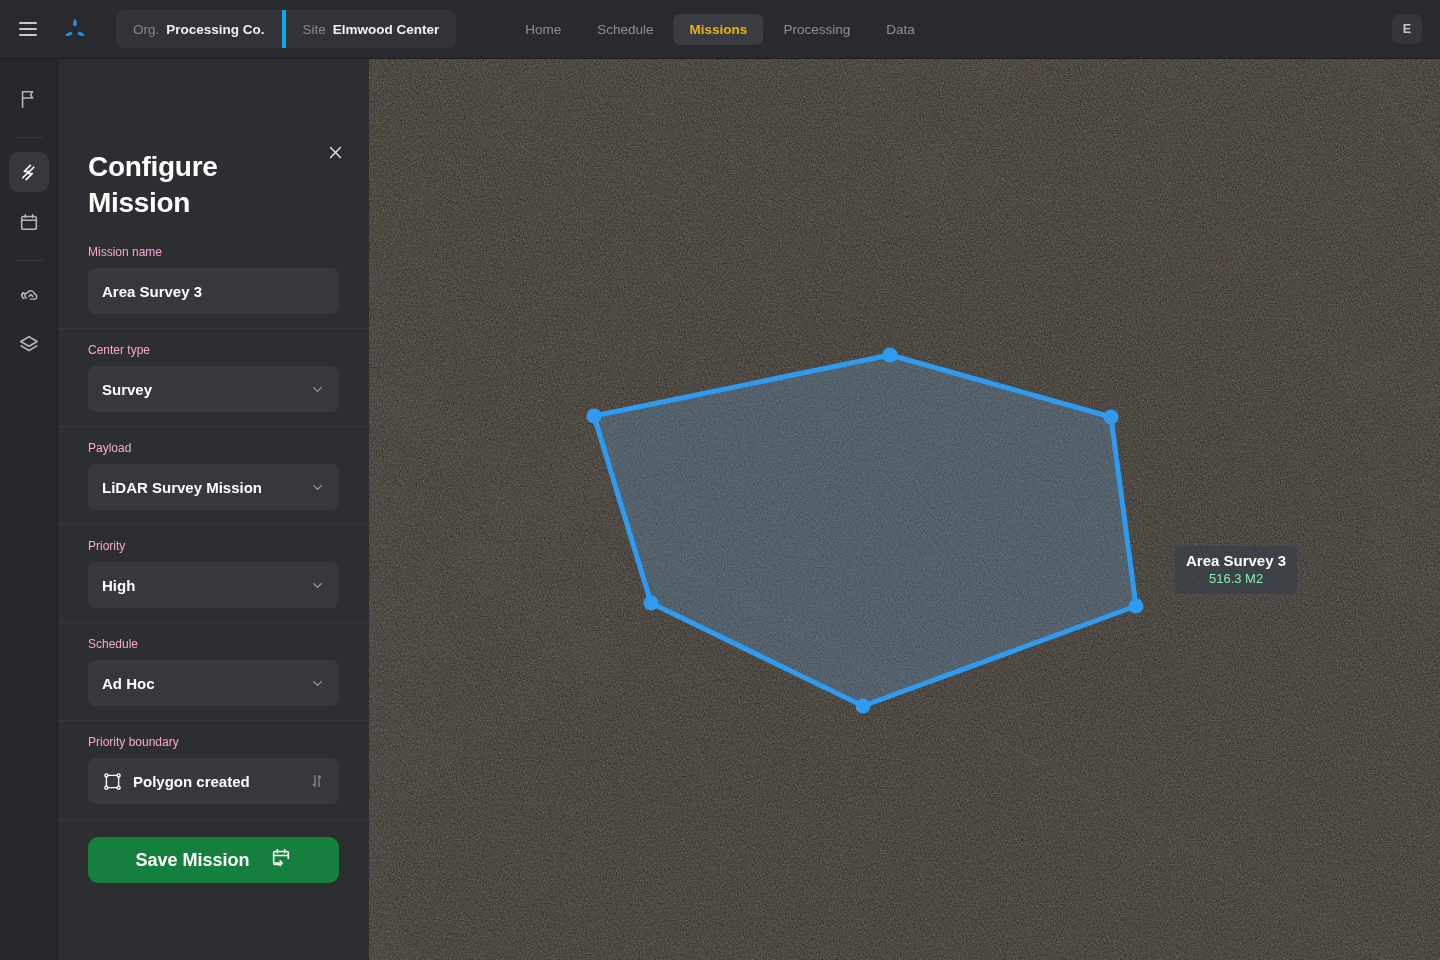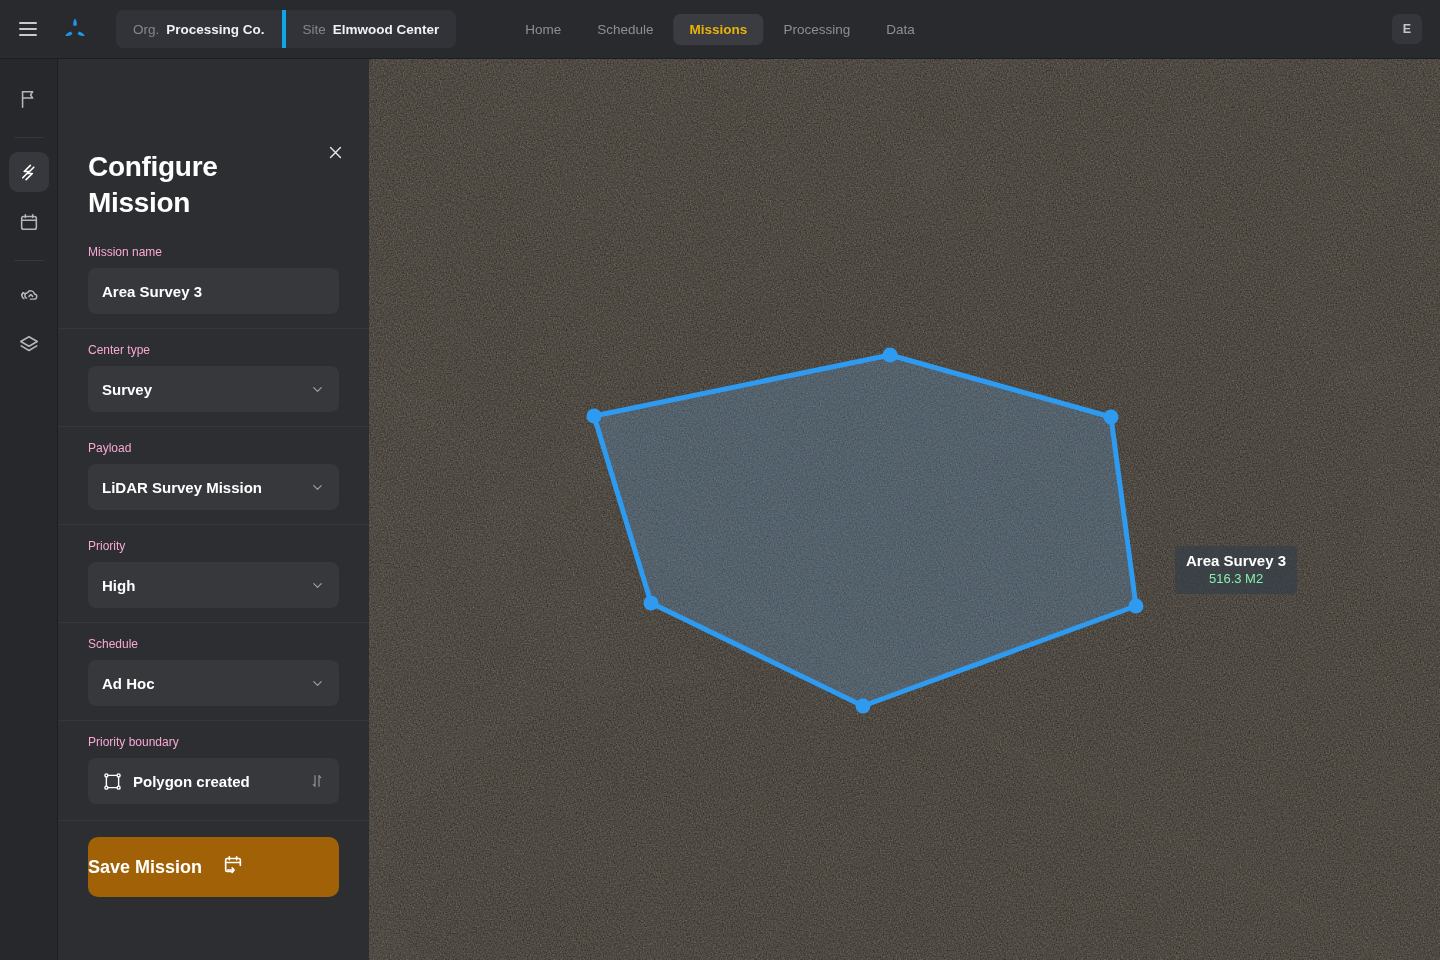--- a/index.html
+++ b/index.html
@@ -86,22 +86,22 @@
     height:46px; background:#36383c; border-radius:8px;
     display:flex; align-items:center; padding:0 14px;
     color:#ffffff; font-size:15px; font-weight:700; cursor:pointer;
   }
   .fctl .val { flex:1; }
   .fctl .chev { color:#9a9ca2; display:flex; align-items:center; }
   .fctl .bicon { margin-right:10px; display:flex; align-items:center; color:#ffffff; }
 
   .savewrap { padding:16px 30px 0; border-top:1px solid #35373c; margin-top:16px; }
   .savebtn {
-    height:60px; background:#a16207; border-radius:10px; border:none;
-    display:flex; align-items:center; justify-content:flex-start; gap:20px;
+    height:46px; background:#15803d; border-radius:10px; border:none;
+    display:flex; align-items:center; justify-content:center; gap:20px;
     color:#ffffff; font-size:18px; font-weight:700; width:100%; cursor:pointer;
     font-family:"Liberation Sans", sans-serif;
   }
 
   
   .map { position:absolute; top:59px; left:369px; width:1071px; height:901px; overflow:hidden; background:#4a4036; }
   .map svg { display:block; }
   .maplabel {
     position:absolute; left:806px; top:487px;
     background:rgba(52,62,72,0.70); border-radius:4px; padding:5px 11px 7px;

